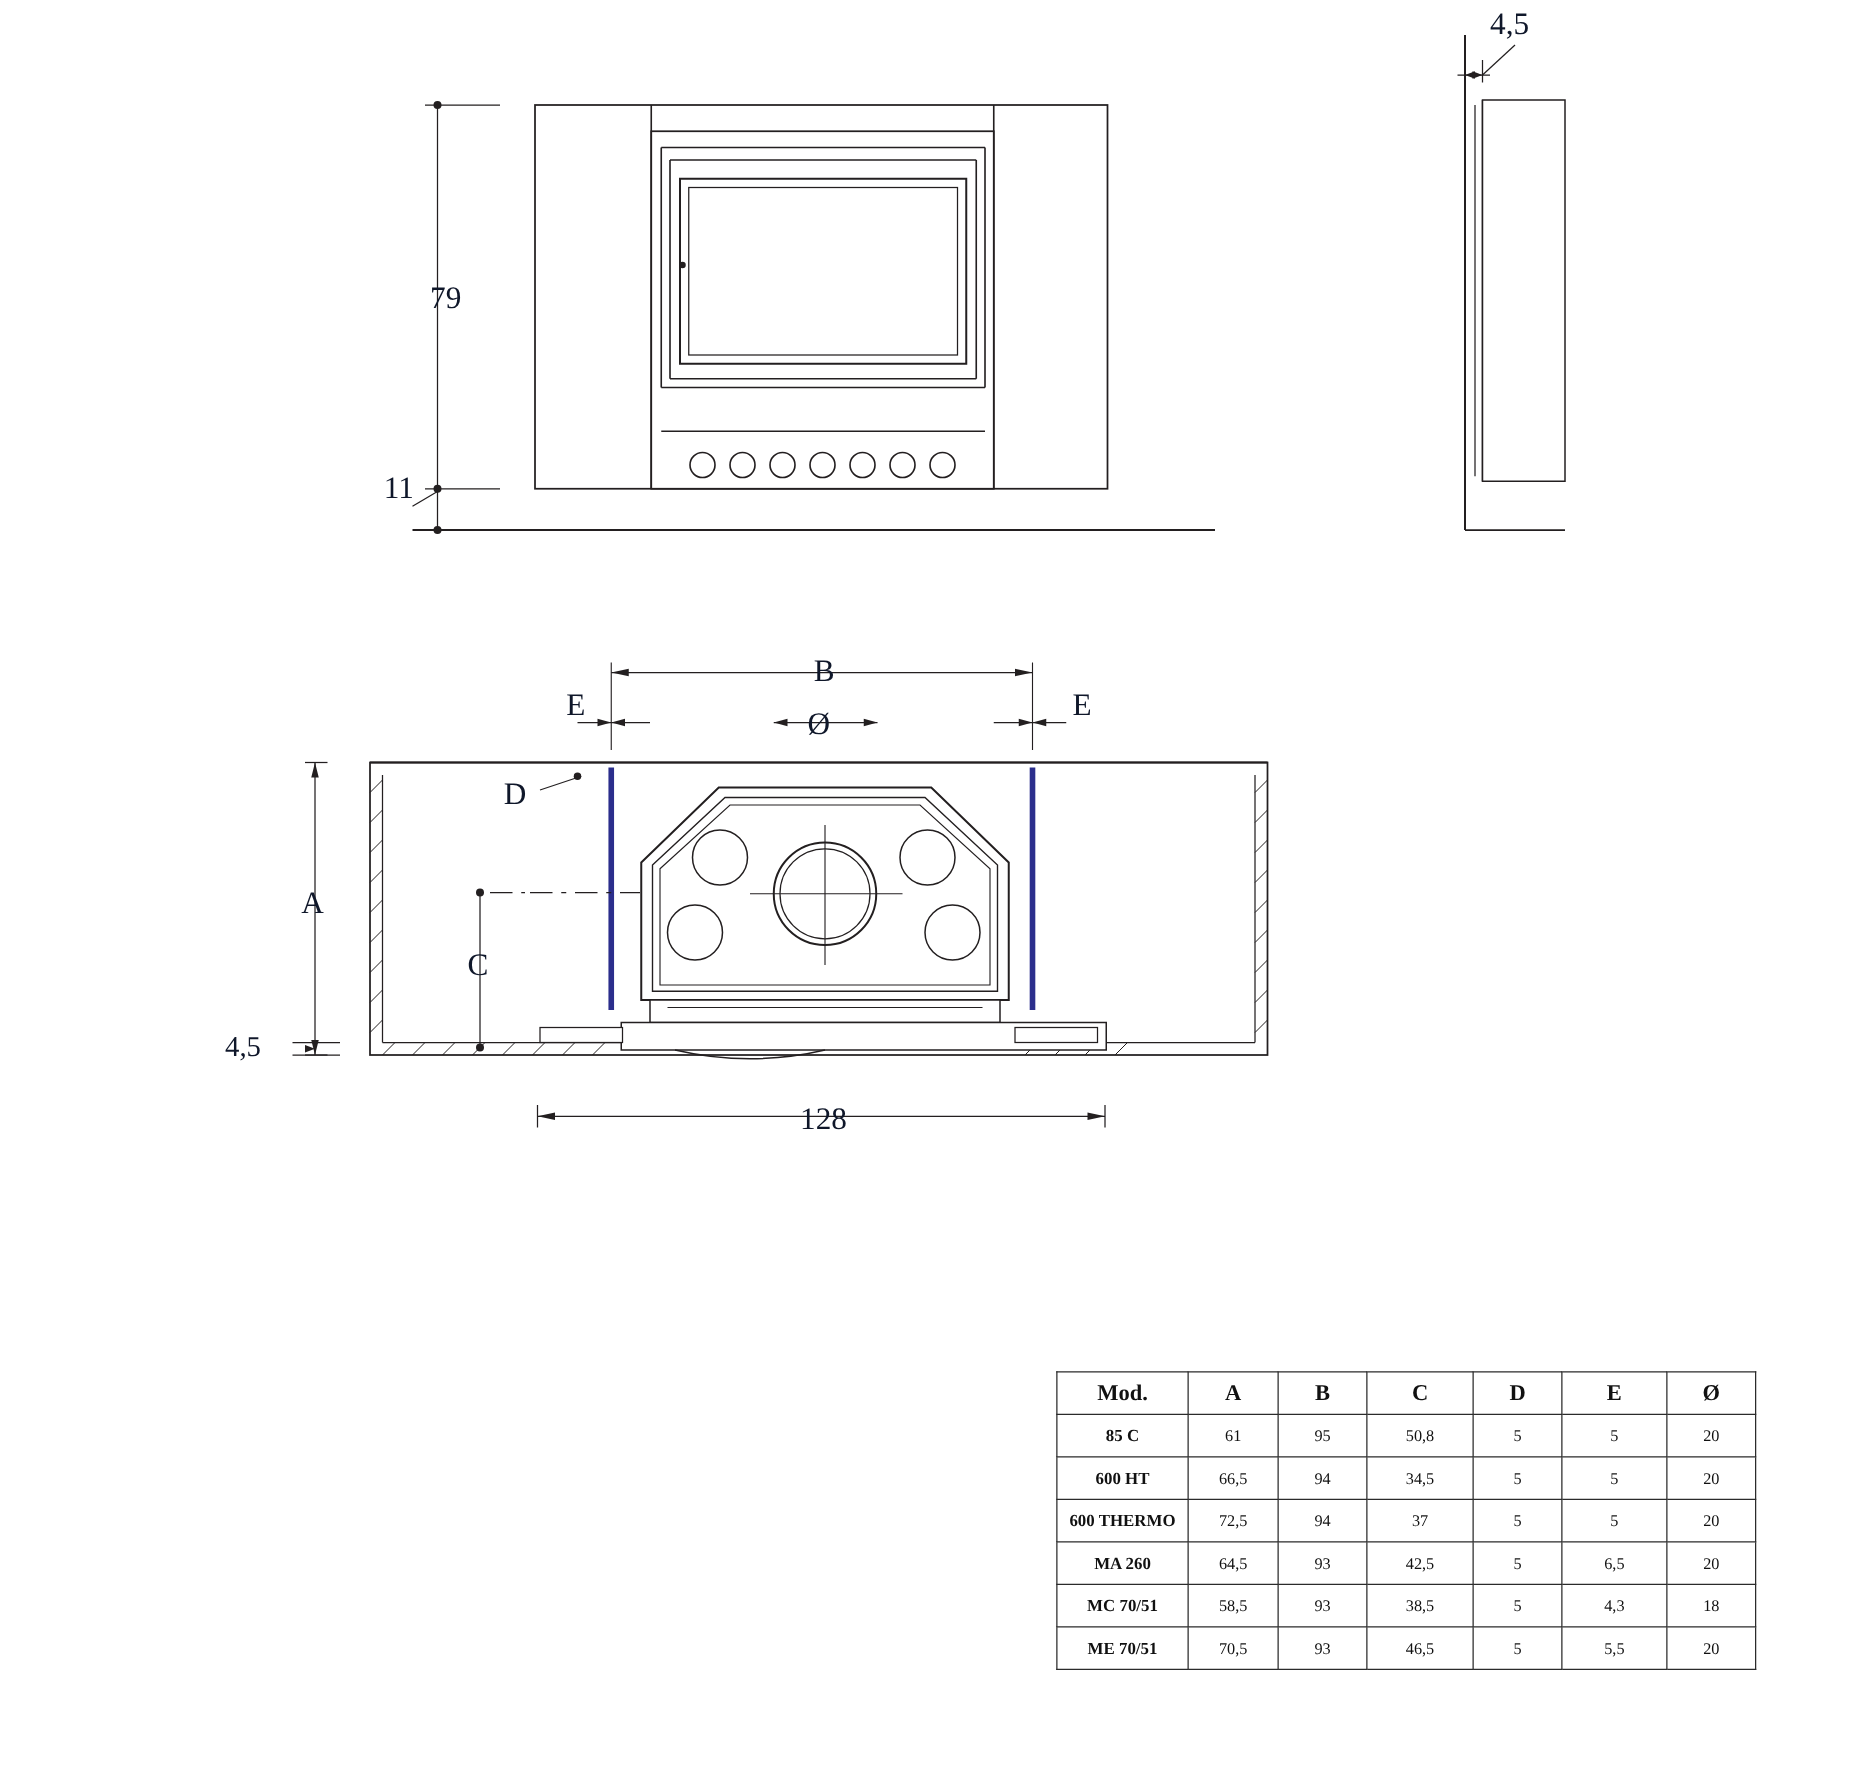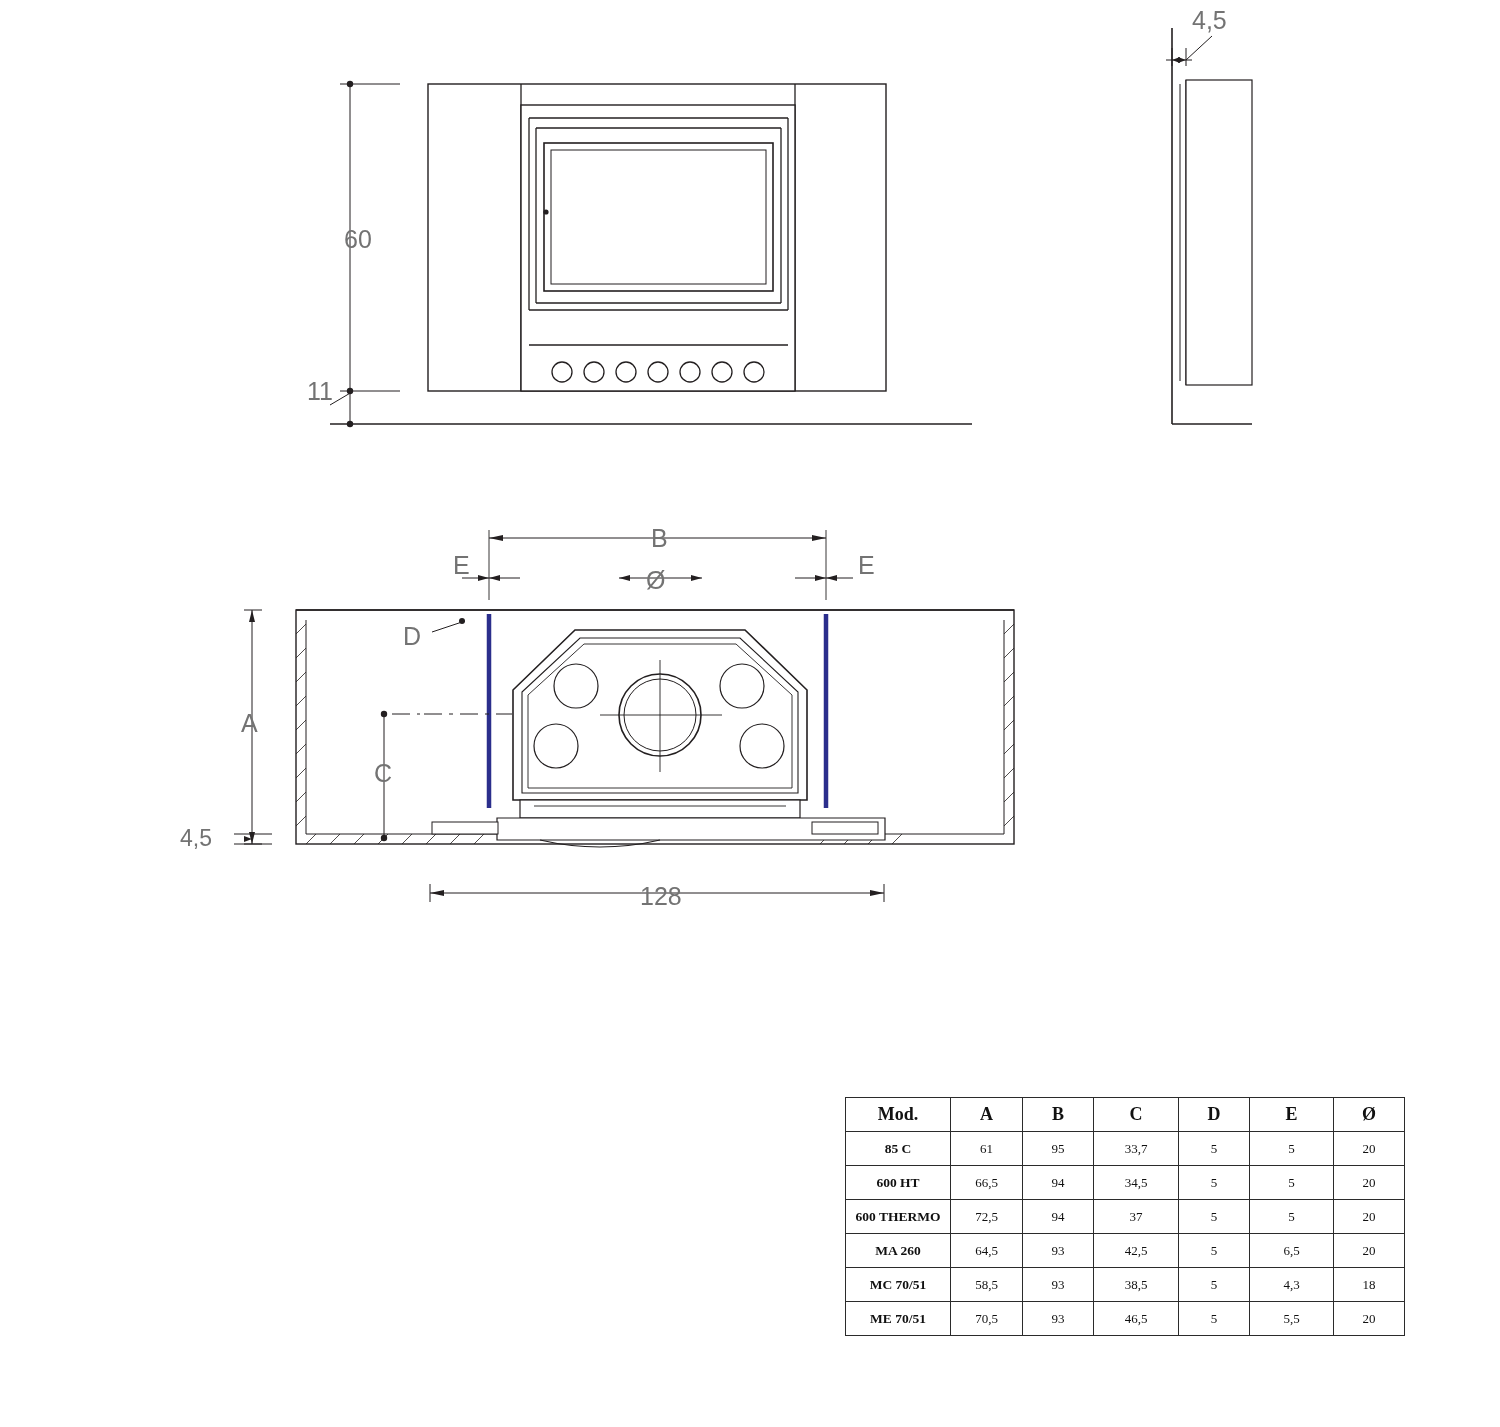--- a/index.html
+++ b/index.html
@@ -22,22 +22,22 @@
     height: 1427px;
   }
   svg.drawing {
     position: absolute;
     left: 0; top: 0;
     width: 1500px;
     height: 1427px;
   }
   .lbl {
     position: absolute;
-    font-family: Liberation Sans, sans-serif;
-    color: #737373;
+    font-family: Liberation Serif, serif;
+    color: #0f172a;
     white-space: nowrap;
     text-align: right;
   }
   .dim-label { font-size: 25px; }
   .letter-label { font-size: 25px; }
   .small-dim { font-size: 23px; }
 
   
   .spec-table {
     position: absolute;
@@ -253,21 +253,21 @@
 
         <line x1="430" y1="893" x2="884" y2="893" stroke-width="1"></line>
         <line x1="430" y1="884" x2="430" y2="902" stroke-width="1"></line>
         <line x1="884" y1="884" x2="884" y2="902" stroke-width="1"></line>
         <polygon points="430,893 444,890 444,896" fill="#231f20" stroke="none"></polygon>
         <polygon points="884,893 870,890 870,896" fill="#231f20" stroke="none"></polygon>
       </g>
     </g>
   </svg>
 
-  <div class="lbl dim-label" style="left:344px; top:225px;">60</div>
+  <div class="lbl dim-label" style="left:344px; top:225px;">79</div>
   <div class="lbl dim-label" style="left:307px; top:377px;">11</div>
   <div class="lbl dim-label" style="left:1192px; top:6px;">4,5</div>
 
   <div class="lbl letter-label" style="left:651px; top:524px;">B</div>
   <div class="lbl letter-label" style="left:453px; top:551px;">E</div>
   <div class="lbl letter-label" style="left:858px; top:551px;">E</div>
   <div class="lbl letter-label" style="left:646px; top:566px;">Ø</div>
   <div class="lbl letter-label" style="left:241px; top:709px;">A</div>
   <div class="lbl letter-label" style="left:374px; top:759px;">C</div>
   <div class="lbl letter-label" style="left:403px; top:622px;">D</div>
@@ -284,21 +284,21 @@
         <th class="c-d">D</th>
         <th class="c-e">E</th>
         <th class="c-dia">Ø</th>
       </tr>
     </thead>
     <tbody>
       <tr>
         <td class="mod-cell">85 C</td>
         <td>61</td>
         <td>95</td>
-        <td>33,7</td>
+        <td>50,8</td>
         <td>5</td>
         <td>5</td>
         <td>20</td>
       </tr>
       <tr>
         <td class="mod-cell">600 HT</td>
         <td>66,5</td>
         <td>94</td>
         <td>34,5</td>
         <td>5</td>

